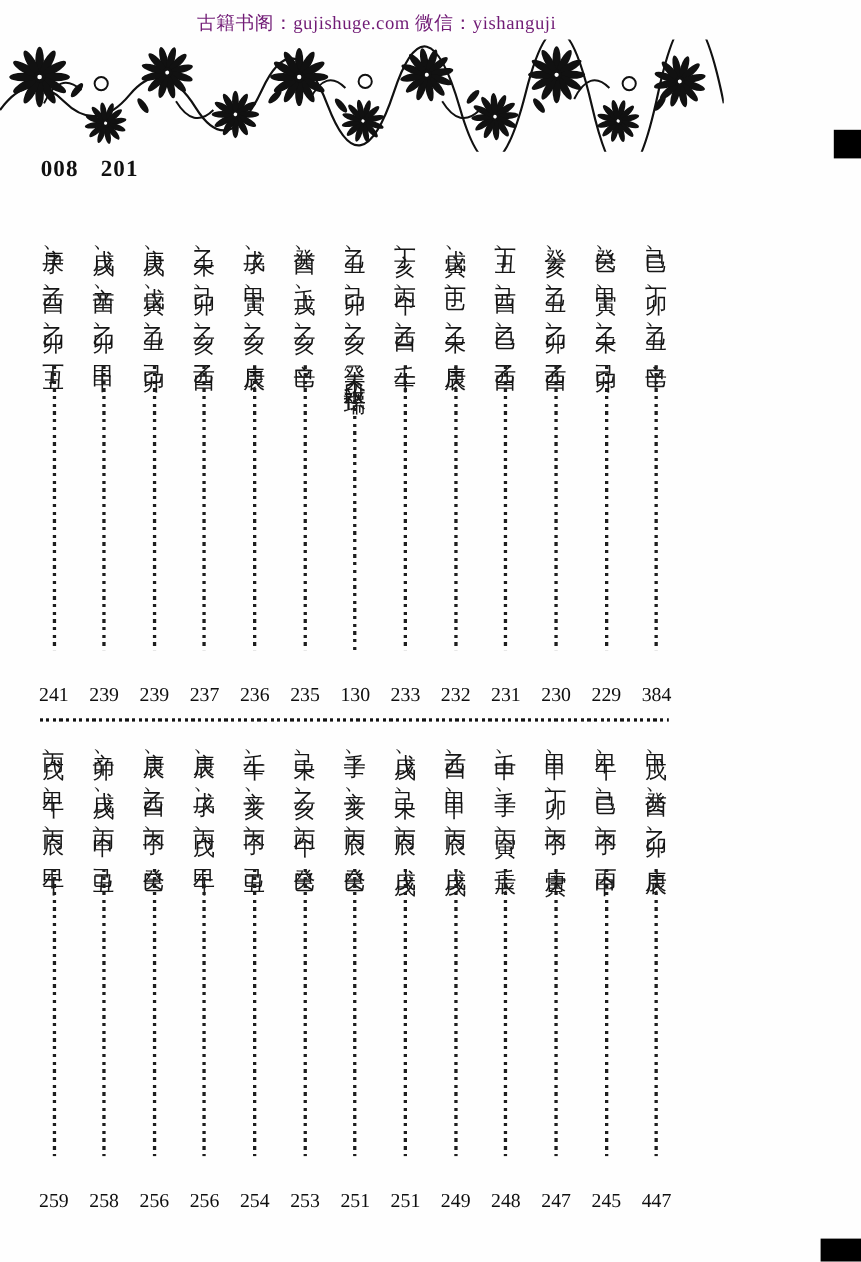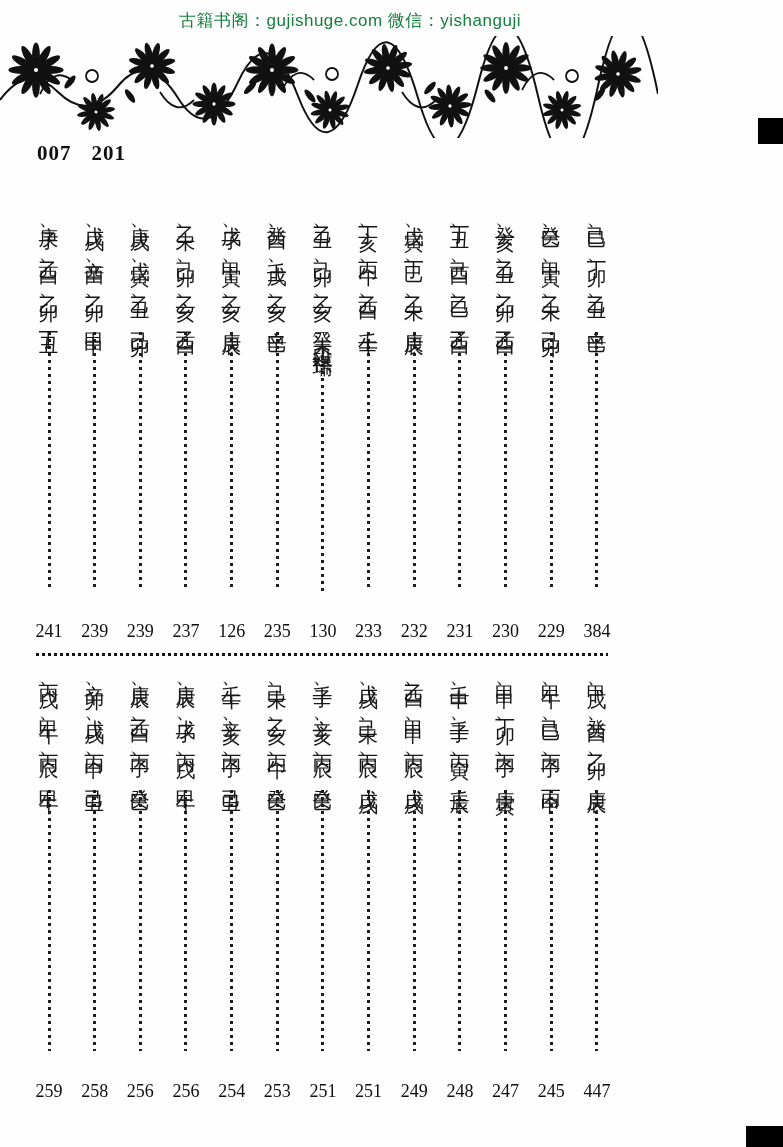--- a/index.html
+++ b/index.html
@@ -3,22 +3,22 @@
 <meta charset="utf-8">
 <style>
   html,body{margin:0;padding:0;}
   body{
     width:783px;height:1147px;position:relative;overflow:hidden;
     background:#fefefe;color:#171717;
     font-family:"DejaVu Sans",sans-serif;
   }
   .watermark{
     position:absolute;top:9px;left:179px;
-    color:#15803d;font-size:17px;letter-spacing:.5px;white-space:nowrap;
-    font-family:Liberation Sans, sans-serif;
+    color:#701a75;font-size:17px;letter-spacing:.5px;white-space:nowrap;
+    font-family:Liberation Serif, serif;
   }
   .floral{position:absolute;top:36px;left:0;width:658px;height:102px;}
   .folio{
     position:absolute;top:141px;left:37px;
     font-family:"Liberation Serif",serif;font-weight:bold;font-size:21px;color:#101010;
     letter-spacing:1px;
   }
   .folio .sep{display:inline-block;width:20px;}
   .section{
     position:absolute;left:36px;width:574px;
@@ -99,21 +99,21 @@
     <use href="#leaf" transform="translate(130,60) rotate(-35)"></use>
     <use href="#leaf" transform="translate(250,52) rotate(45)"></use>
     <use href="#leaf" transform="translate(310,60) rotate(-40)"></use>
     <use href="#leaf" transform="translate(430,52) rotate(42)"></use>
     <use href="#leaf" transform="translate(490,60) rotate(-38)"></use>
     <use href="#leaf" transform="translate(600,58) rotate(36)"></use>
   </svg>
 </div>
 
 <div class="folio">
-  <span>007</span><span class="sep"></span><span>201</span>
+  <span>008</span><span class="sep"></span><span>201</span>
 </div>
 
 <div class="section" id="section-top">
   <div class="column">
     <div class="vtext">己巳、丁卯、乙丑、辛巳</div>
     <div class="leader"></div>
     <div class="num">384</div>
   </div>
 
   <div class="column">
@@ -154,21 +154,21 @@
 
   <div class="column">
     <div class="vtext">癸酉、壬戌、乙亥、辛巳</div>
     <div class="leader"></div>
     <div class="num">235</div>
   </div>
 
   <div class="column">
     <div class="vtext">戊子、甲寅、乙亥、庚辰</div>
     <div class="leader"></div>
-    <div class="num">126</div>
+    <div class="num">236</div>
   </div>
 
   <div class="column">
     <div class="vtext">乙未、己卯、乙亥、乙酉</div>
     <div class="leader"></div>
     <div class="num">237</div>
   </div>
 
   <div class="column">
     <div class="vtext">庚戌、戊寅、乙丑、己卯</div>

